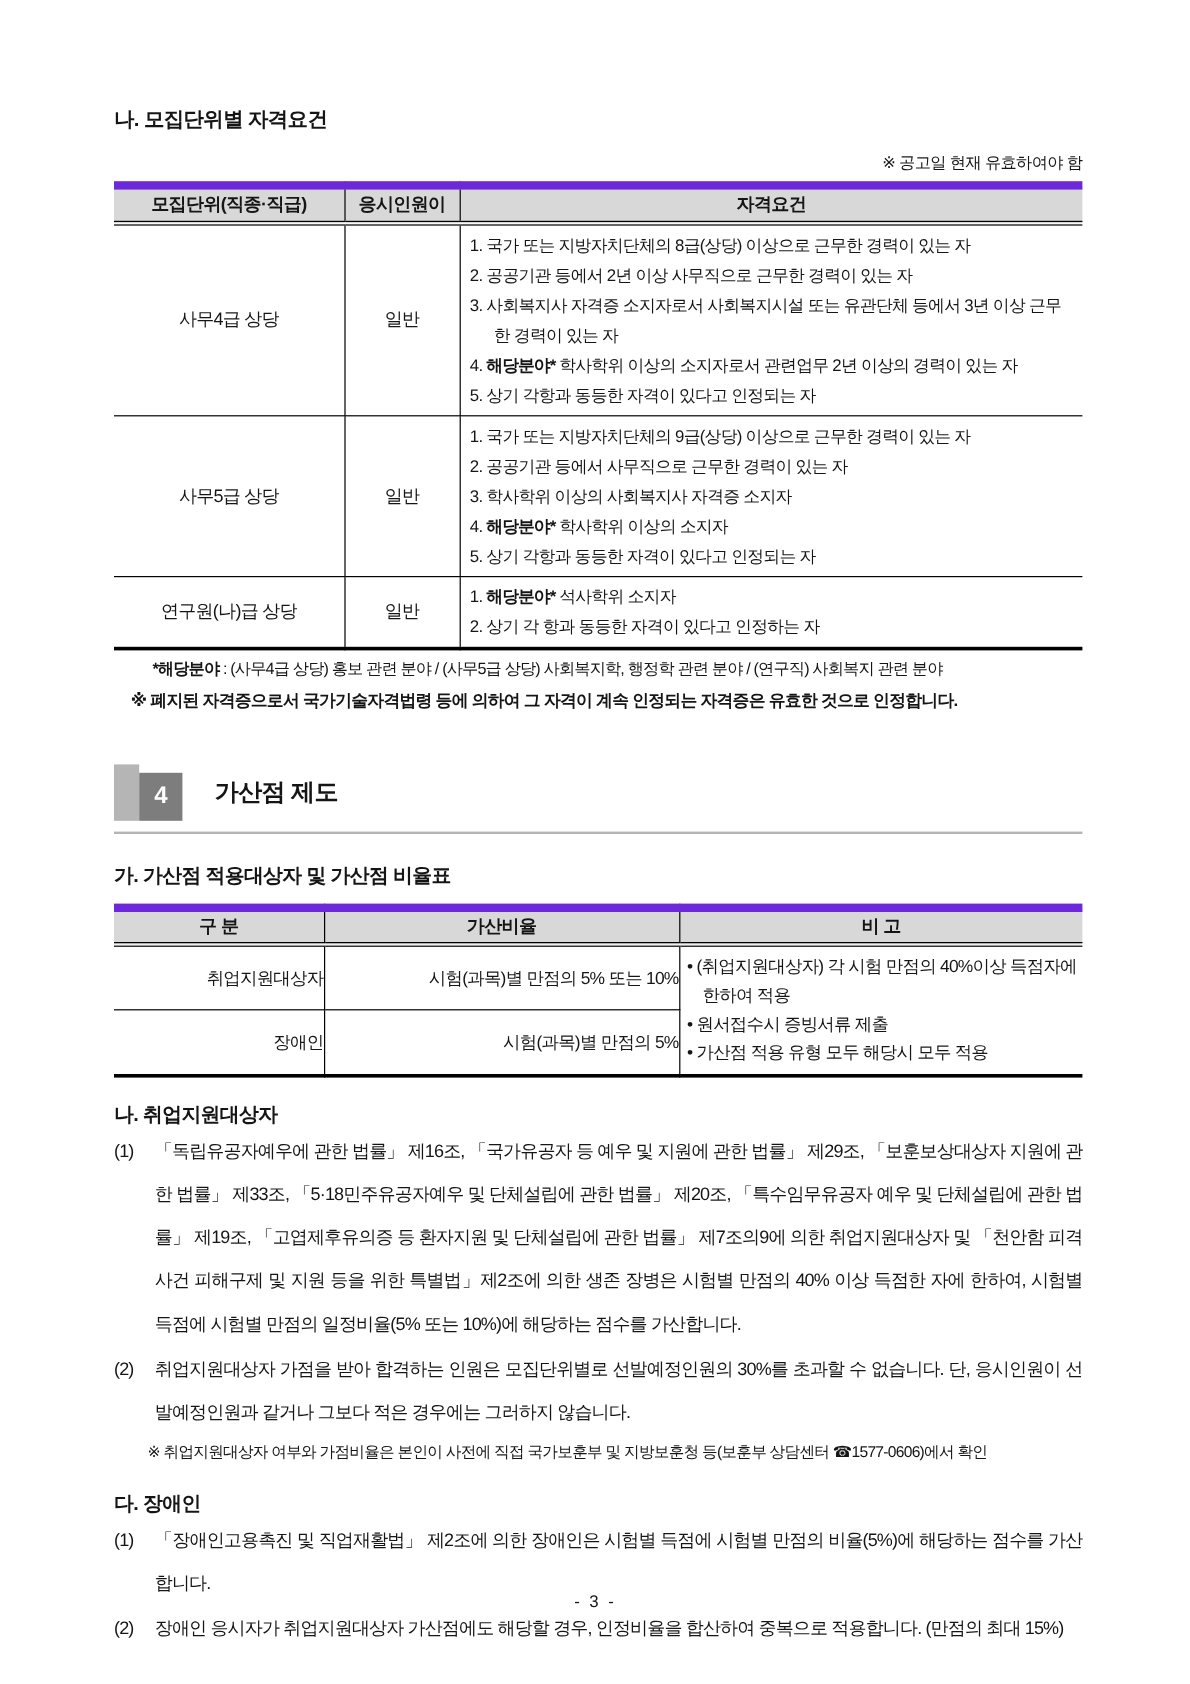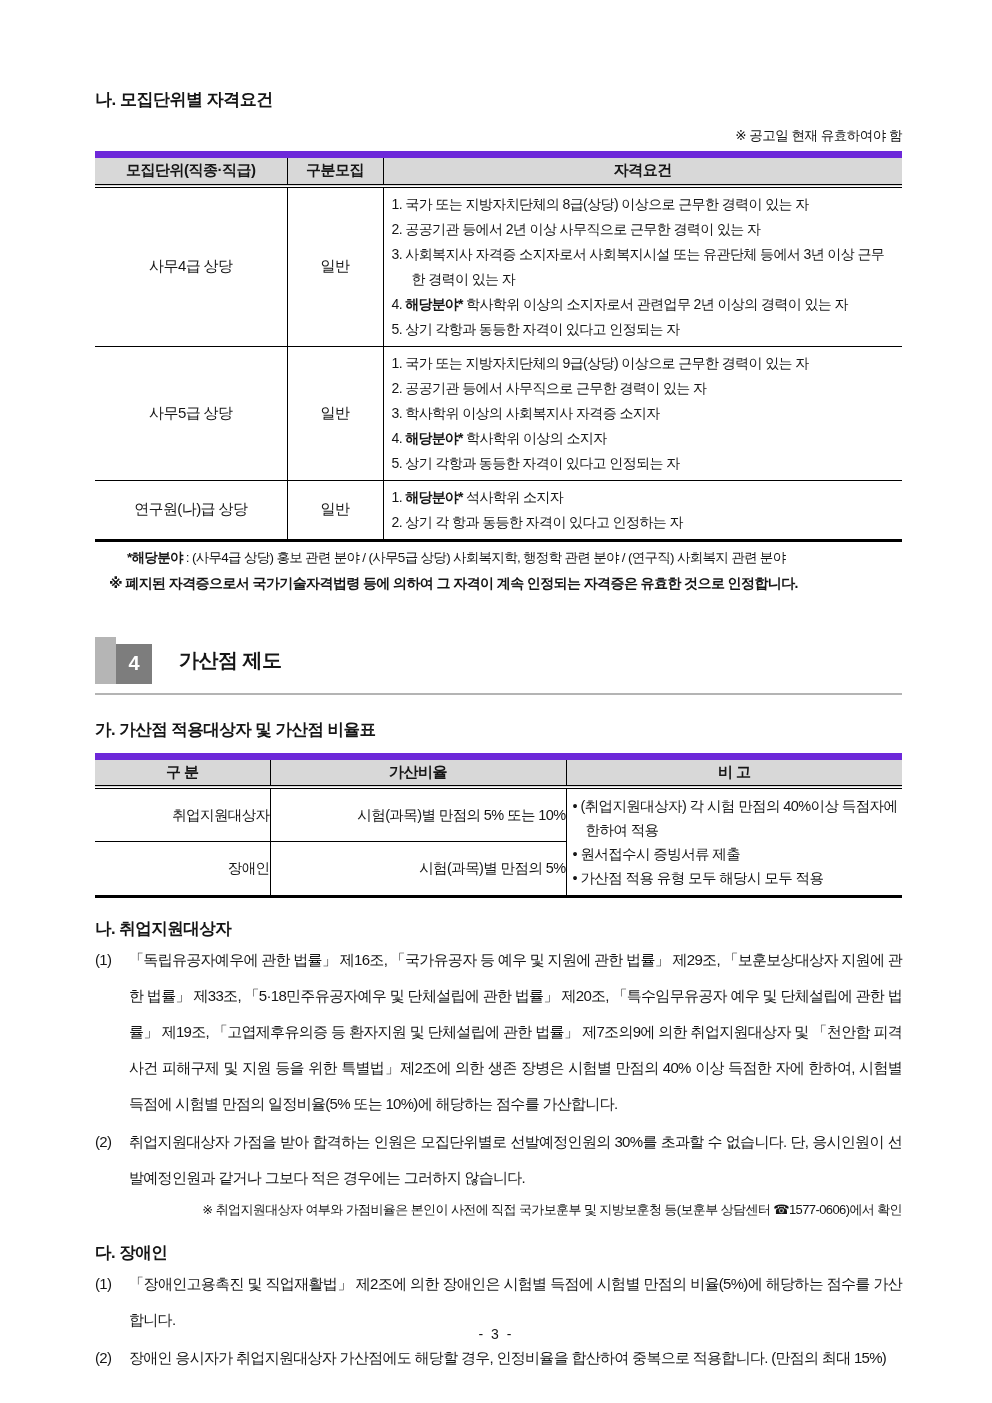--- a/index.html
+++ b/index.html
@@ -102,21 +102,21 @@
     margin-top: 2px;
     padding-left: 34px;
     font-size: 15px;
     line-height: 36px;
     text-align: justify;
     letter-spacing: -0.7px;
   }
   .para .pnum { position: absolute; left: 0; top: 0; }
   .small-note {
     margin-top: 2px; padding-left: 28px;
-    font-size: 13px; line-height: 24px; letter-spacing: -0.6px; text-align: right;
+    font-size: 13px; line-height: 24px; letter-spacing: -0.6px;
   }
 
   
   .page-num {
     position: absolute; left: 0; right: 0; top: 1326px;
     text-align: center; font-size: 14px; letter-spacing: 2px;
   }
 </style>
 </head>
 <body>
@@ -129,21 +129,21 @@
 
   <table class="qual-table">
     <colgroup>
         <col class="c1">
         <col class="c2">
         <col>
       </colgroup>
     <thead>
       <tr>
         <th>모집단위(직종·직급)</th>
-        <th>구분모집</th>
+        <th>응시인원이</th>
         <th>자격요건</th>
       </tr>
     </thead>
     <tbody id="qual-body">
         <tr>
           <td class="c-unit">사무4급 상당</td>
           <td class="c-cat">일반</td>
           <td class="c-req">
             <div class="req-item"><span class="num">1. </span><span>국가 또는 지방자치단체의 8급(상당) 이상으로 근무한 경력이 있는 자</span></div>
             <div class="req-item"><span class="num">2. </span><span>공공기관 등에서 2년 이상 사무직으로 근무한 경력이 있는 자</span></div>

